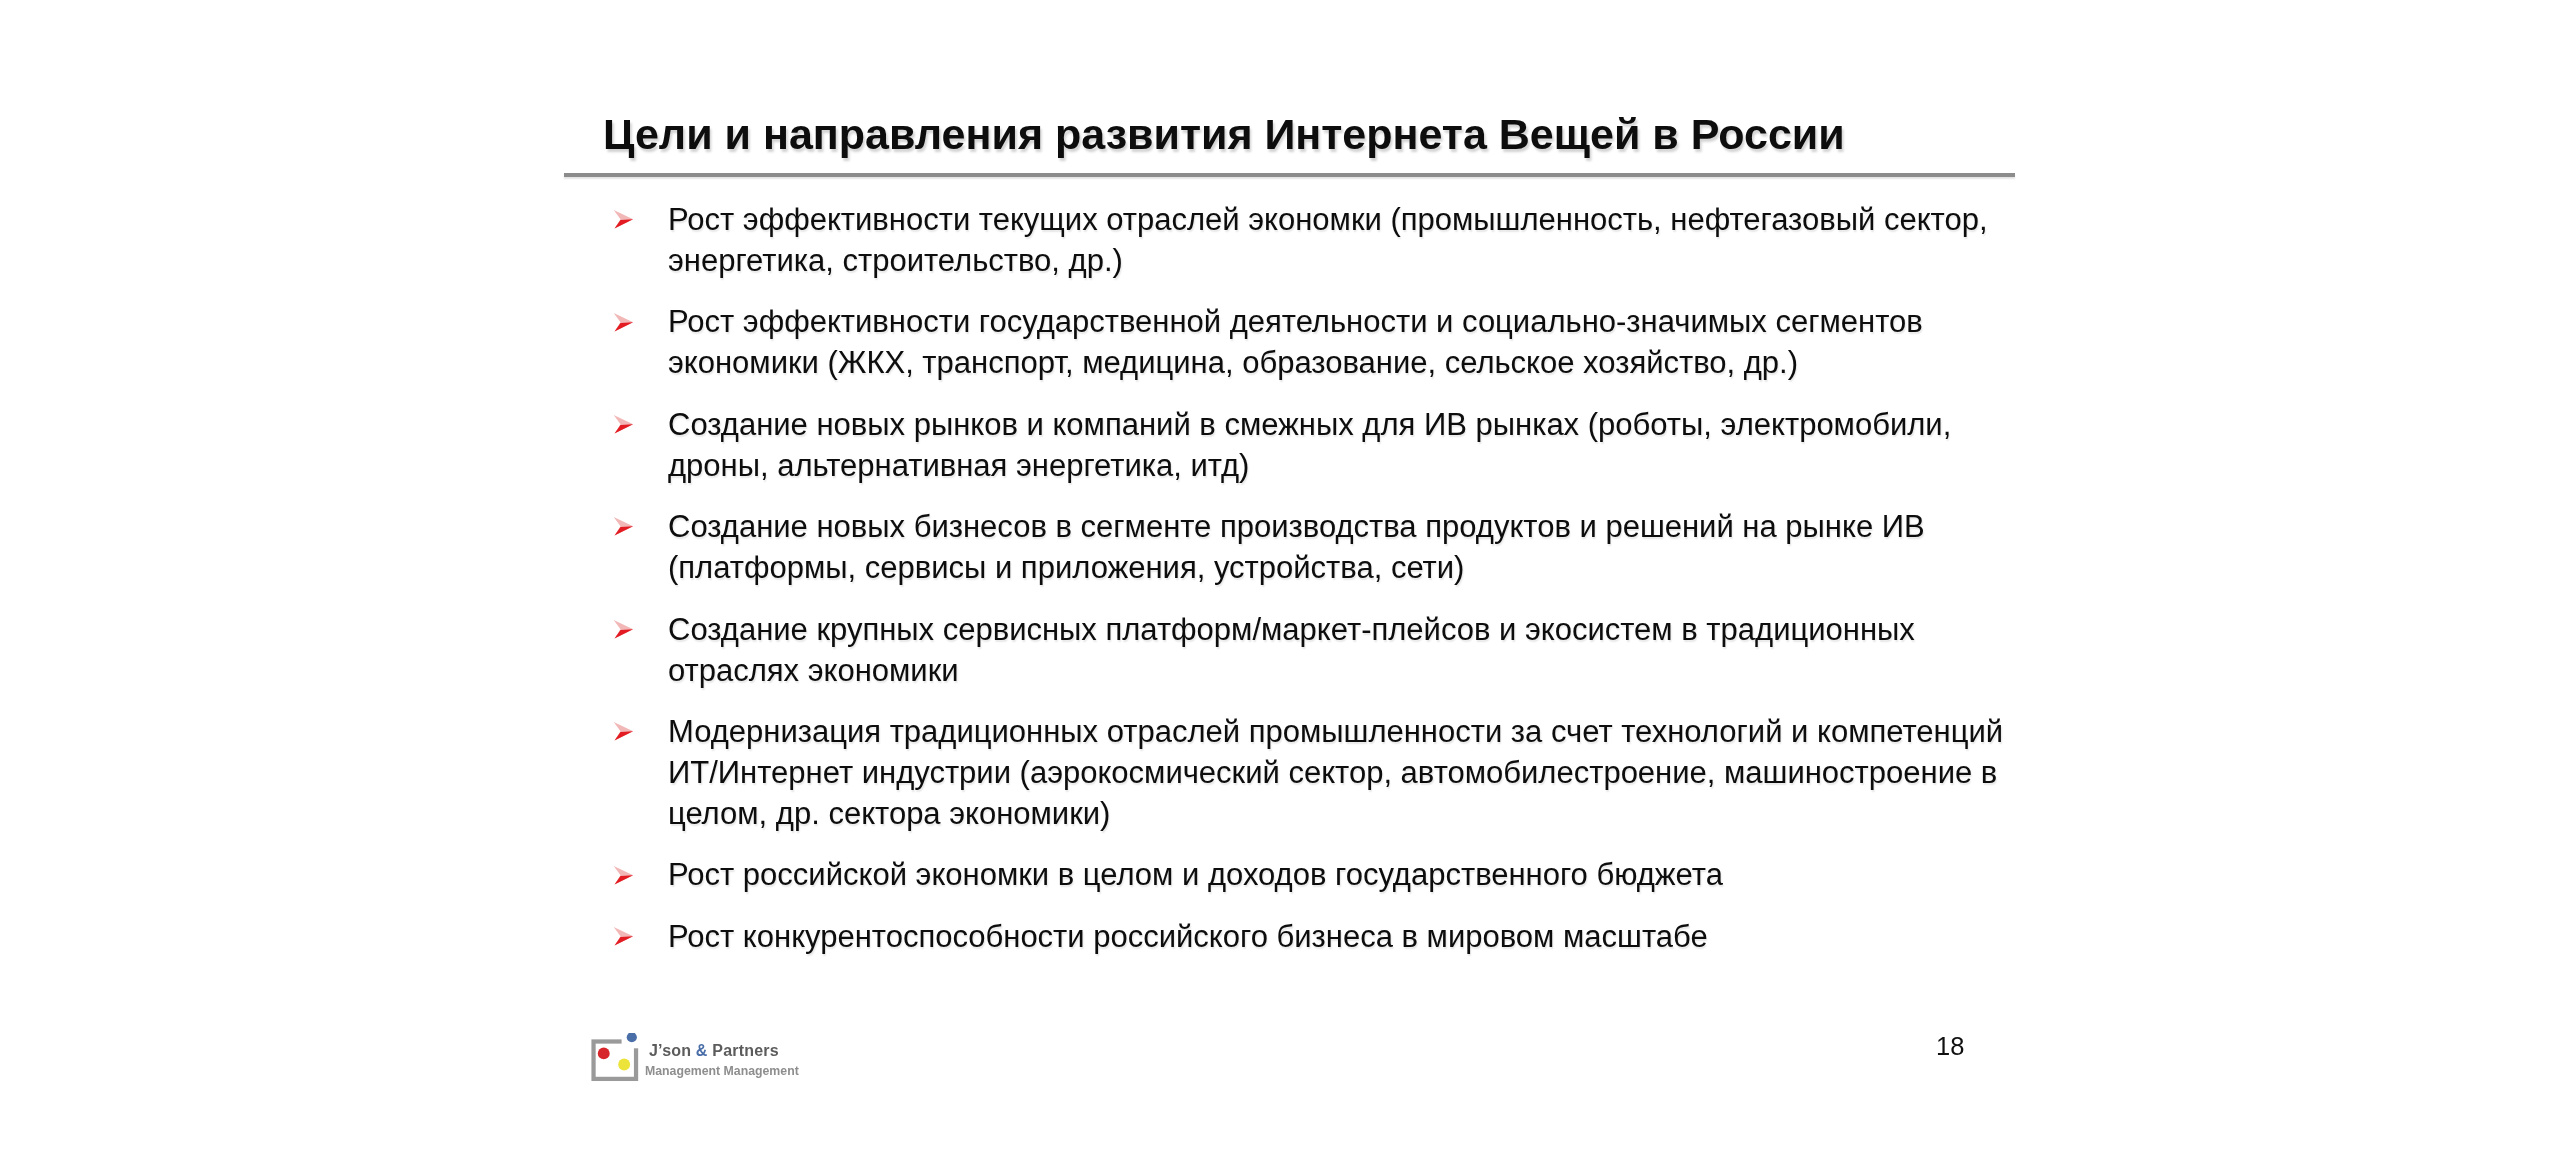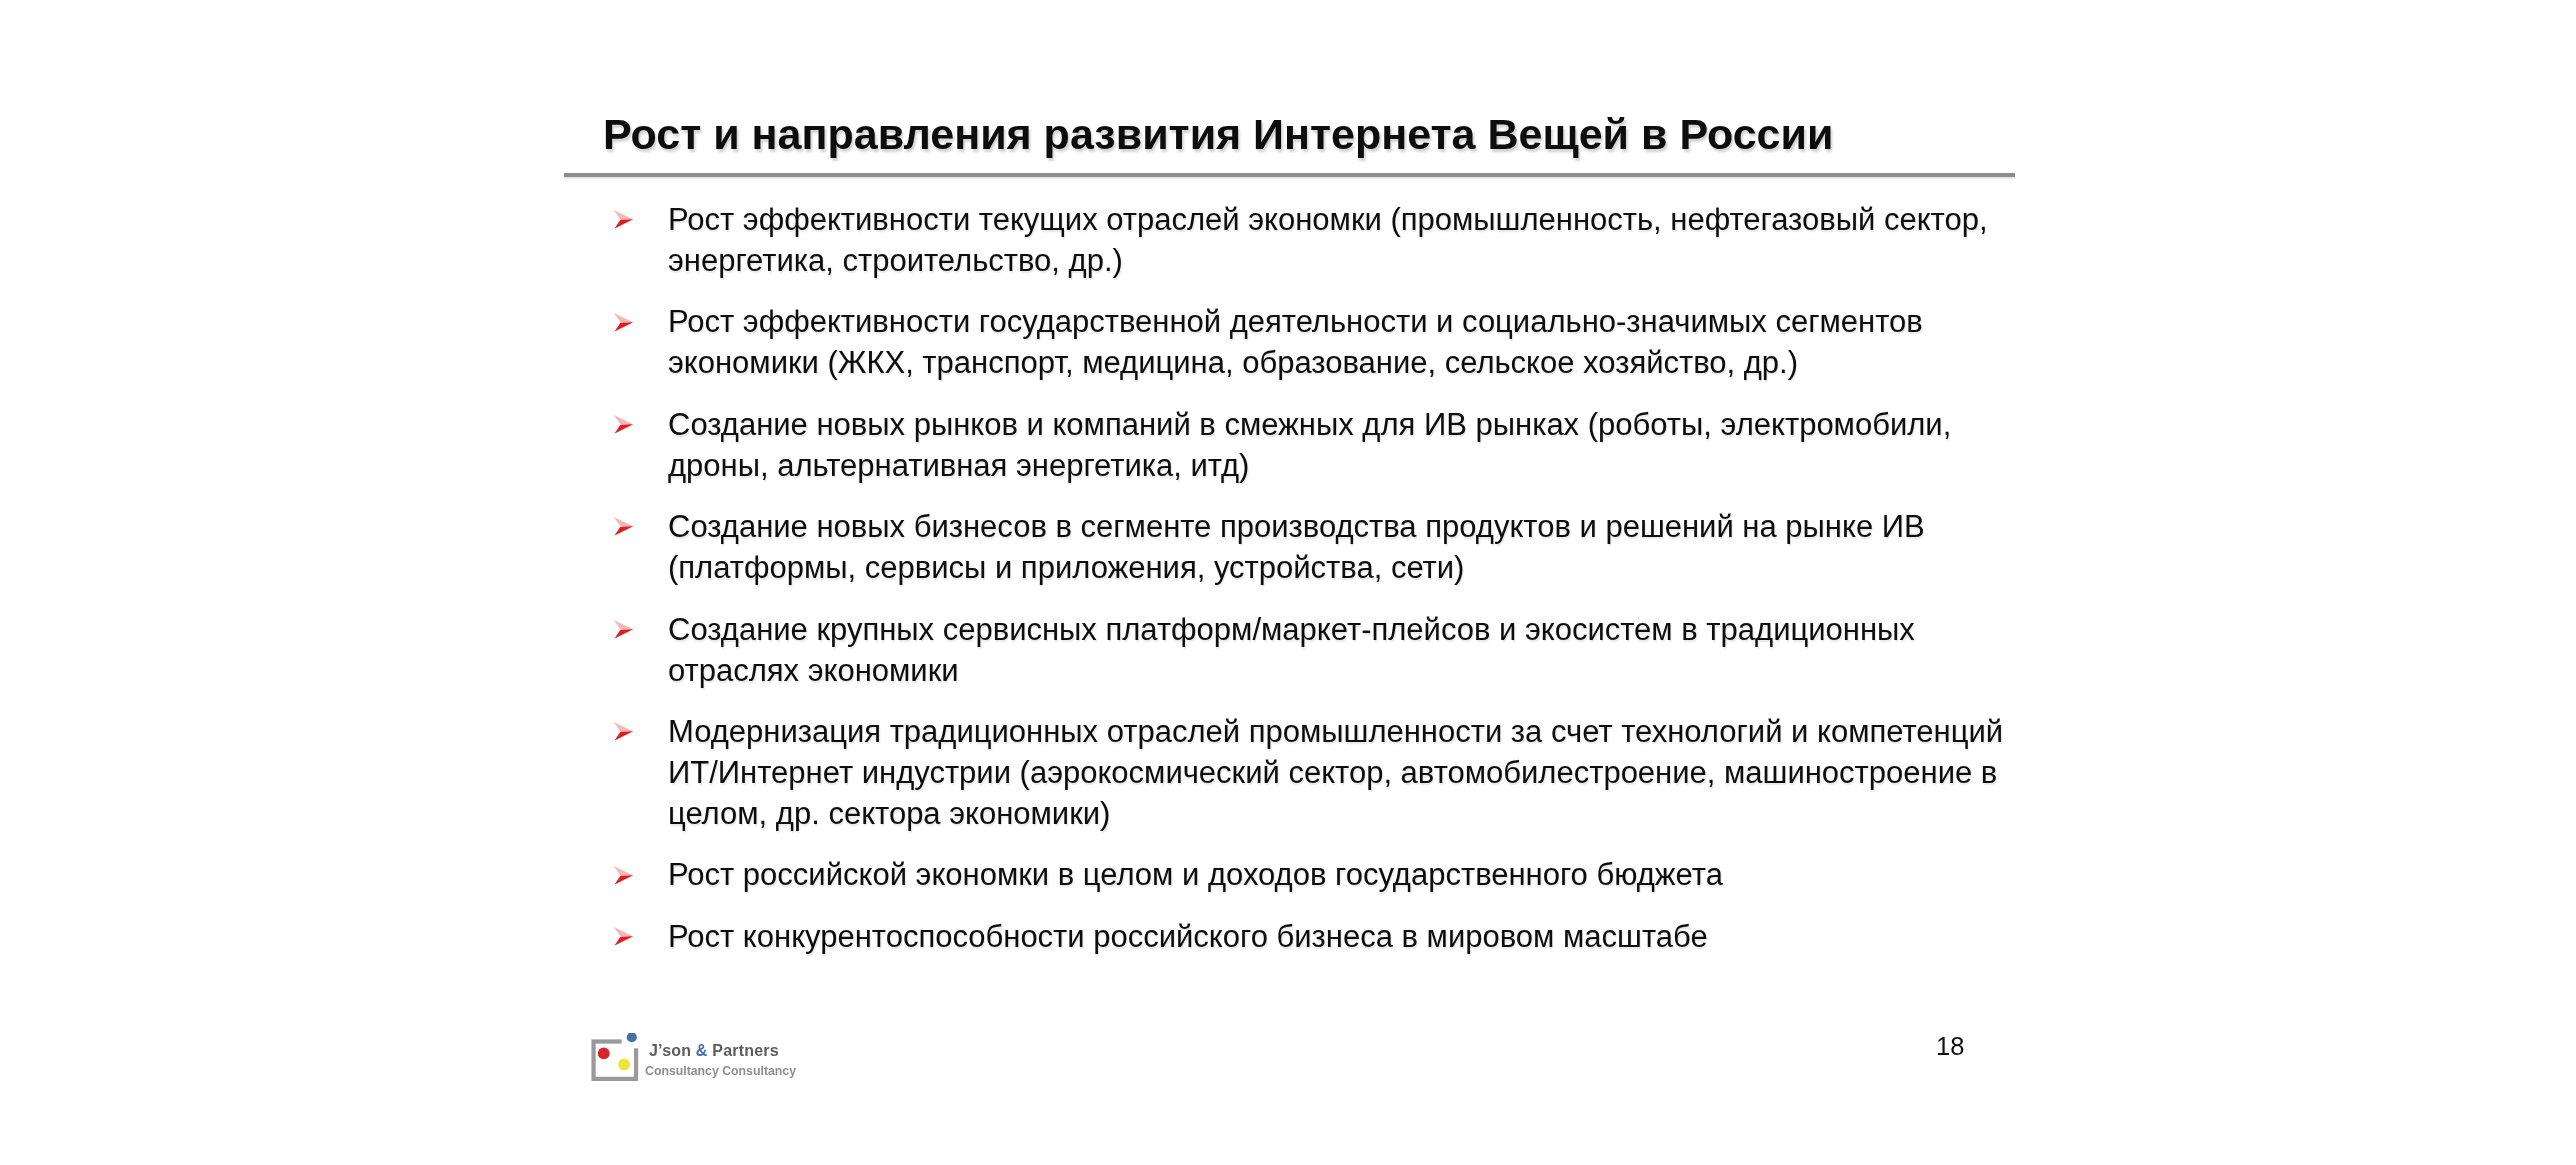--- a/index.html
+++ b/index.html
@@ -104,21 +104,21 @@
     top: 1032px;
     font-size: 25.5px;
     color: #111111;
   }
 </style>
 </head>
 <body>
 
 <div class="slide">
 
-  <div class="title">Рост и направления развития Интернета Вещей в России</div>
+  <div class="title">Цели и направления развития Интернета Вещей в России</div>
   <div class="rule"></div>
 
   <ul class="bullets">
     <li class="bullet">
       <svg class="marker" viewBox="0 0 26 24">
           <polygon points="2,1 25,12 3,23 10,12" fill="#f2b8b8"></polygon>
           <polygon points="25,12 3,23 10,13" fill="#e31b23"></polygon>
         </svg>
       <span>Рост эффективности текущих отраслей экономки (промышленность, нефтегазовый сектор, энергетика, строительство, др.)</span>
     </li>
@@ -175,18 +175,18 @@
 
   <div class="footer-logo">
     <svg class="logo-mark" viewBox="0 0 60 60">
       <rect x="3" y="10" width="50" height="44" fill="none" stroke="#9a9a9a" stroke-width="5"></rect>
       <rect x="36" y="0" width="24" height="18" fill="#ffffff"></rect>
       <circle cx="48" cy="5" r="6" fill="#4a6ea8"></circle>
       <circle cx="15" cy="24" r="7" fill="#d7262b"></circle>
       <circle cx="39" cy="37" r="7" fill="#ece43a"></circle>
     </svg>
     <div class="logo-name"><span>J’son </span><span class="amp">&amp;</span><span> Partners</span></div>
-    <div class="logo-sub">Consultancy Consultancy</div>
+    <div class="logo-sub">Management Management</div>
   </div>
 
   <div class="page-number">18</div>
 </div>
 
 
 </body></html>

